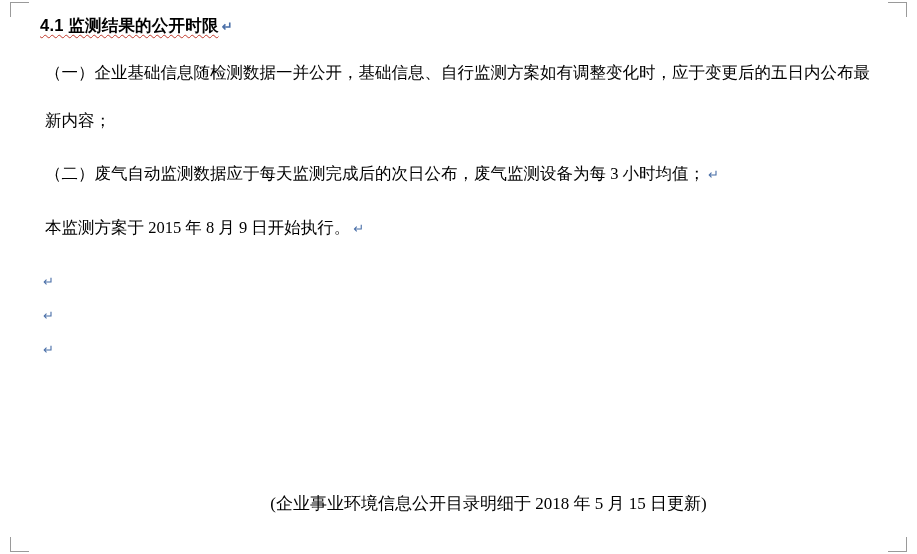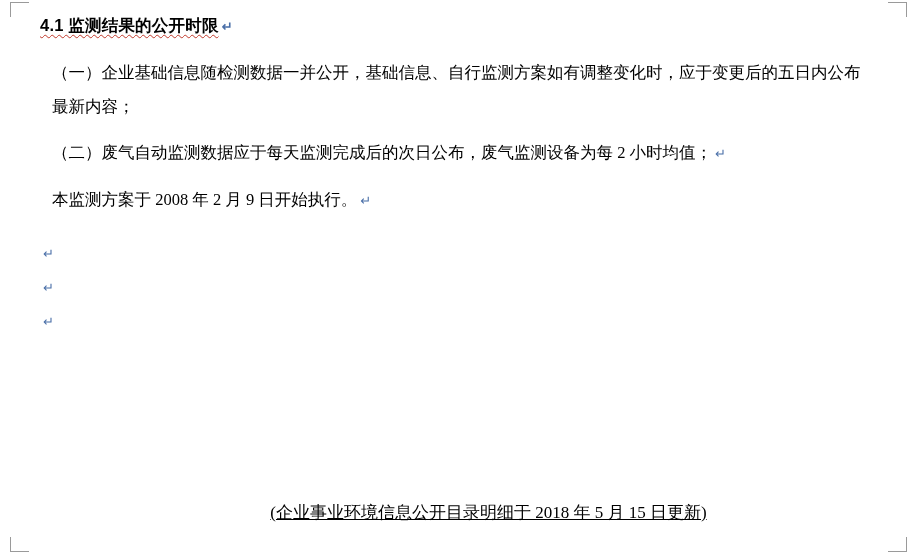--- a/index.html
+++ b/index.html
@@ -43,23 +43,23 @@
   }
   h4.heading {
     font-size: 16.5px;
     line-height: 34px;
     font-weight: bold;
     margin: 0;
     font-family: "Liberation Sans", sans-serif;
     letter-spacing: 0.2px;
   }
   p.para {
-    margin: 12px;
+    margin: 5px;
     font-size: 16.5px;
-    line-height: 34px;
+    line-height: 48px;
   }
   p.indent {
     text-indent: 34px;
   }
   .pilcrow {
     color: #4a6fa8;
     font-size: 13px;
     font-family: "Liberation Sans", sans-serif;
     vertical-align: baseline;
     padding-left: 3px;
@@ -70,26 +70,25 @@
     text-decoration-color: #c0392b;
     text-decoration-thickness: 1px;
     text-underline-offset: 3px;
   }
   .blank-line {
     height: 34px;
     line-height: 34px;
     font-size: 16.5px;
   }
   .footer-note {
-    margin: 8px;
+    margin: 17px;
     font-size: 17px;
     line-height: 34px;
     text-align: center;
     padding-left: 60px;
-    text-decoration: underline;
   }
   .spacer-top { height: 8px; }
   .spacer-mid { height: 6px; }
   .footer-wrap {
     position: absolute;
     left: 40px;
     right: 40px;
     bottom: 16px;
   }
 </style>
@@ -109,29 +108,29 @@
 
     <h4 class="heading">
       <span class="wavy">4.1 监测结果的公开时限</span><span class="pilcrow">↵</span>
     </h4>
 
     <p class="para">
       <span>（一）企业基础信息随检测数据一并公开，基础信息、自行监测方案如有调整变化时，应于变更后的五日内公布最新内容；</span>
     </p>
 
     <p class="para">
-      <span>（二）废气自动监测数据应于每天监测完成后的次日公布，废气监测设备为每 2 小时均值；</span><span class="pilcrow">↵</span>
+      <span>（二）废气自动监测数据应于每天监测完成后的次日公布，废气监测设备为每 3 小时均值；</span><span class="pilcrow">↵</span>
     </p>
 
 
 
 
 
     <p class="para">
-      <span>本监测方案于 2008 年 2 月 9 日开始执行。</span><span class="pilcrow">↵</span>
+      <span>本监测方案于 2015 年 8 月 9 日开始执行。</span><span class="pilcrow">↵</span>
     </p>
 
     <div class="spacer-mid"></div>
 
     <div class="blank-line"><span class="pilcrow">↵</span></div>
     <div class="blank-line"><span class="pilcrow">↵</span></div>
     <div class="blank-line"><span class="pilcrow">↵</span></div>
 
   </div>
 

